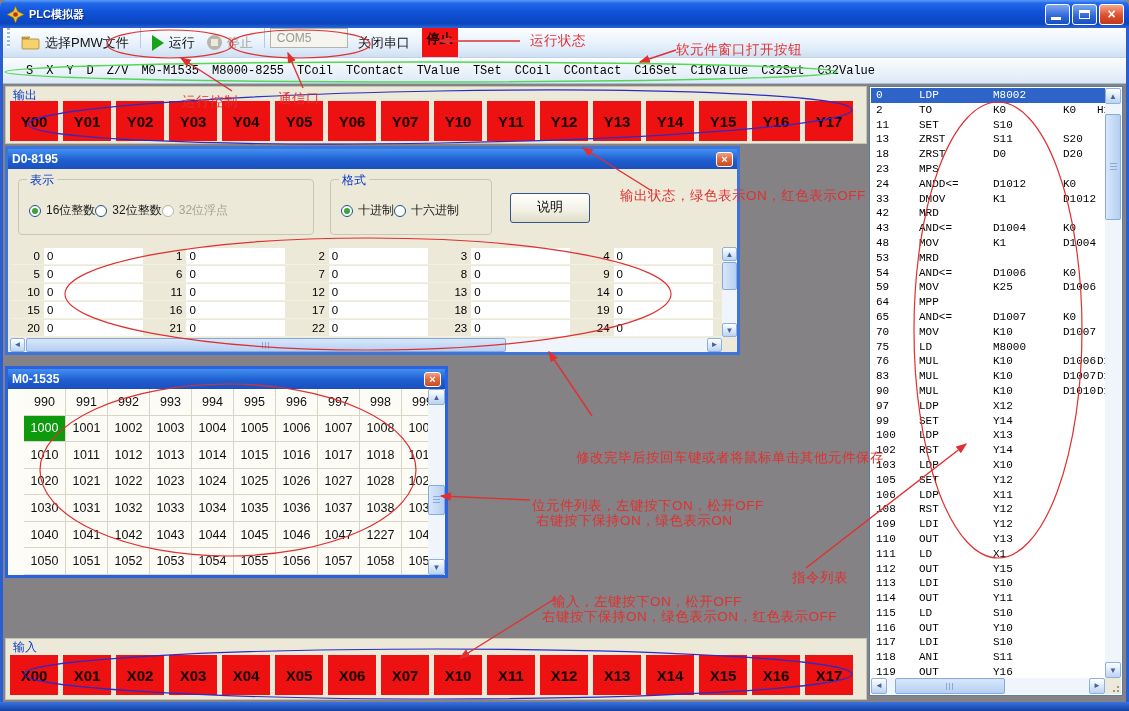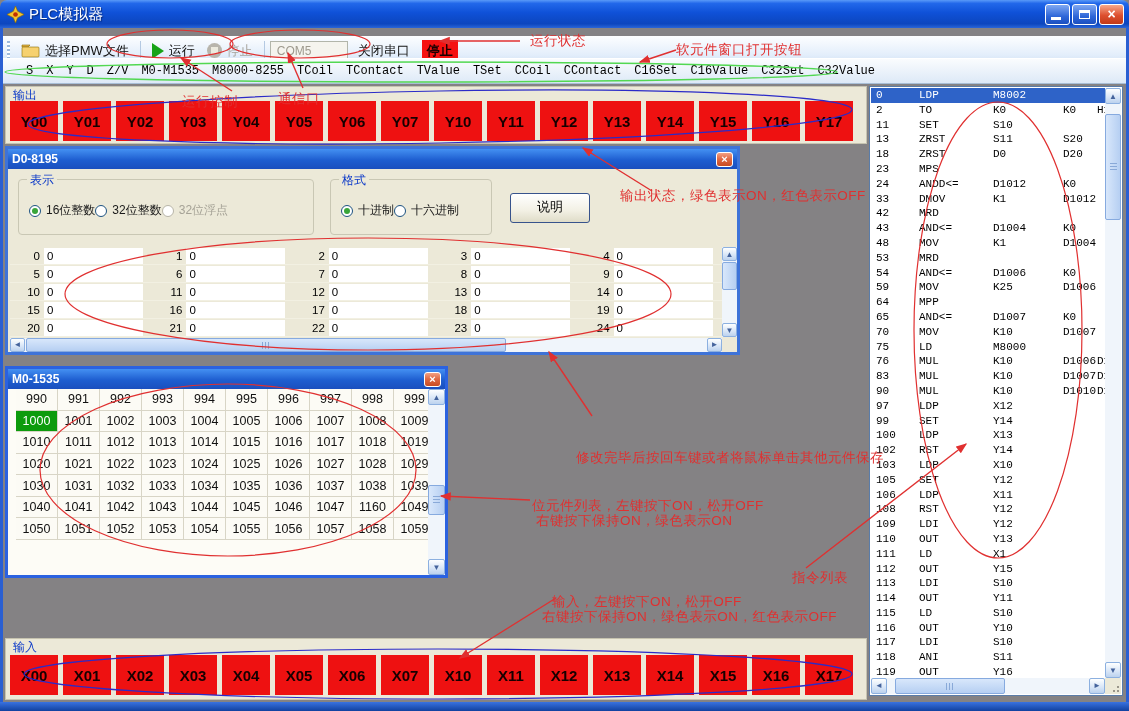--- a/index.html
+++ b/index.html
@@ -4,36 +4,36 @@
 <style>
   html,body{margin:0;padding:0;background:#555;}
   .app{position:relative;width:1129px;height:711px;overflow:hidden;
        font-family:"Liberation Sans","DejaVu Sans",sans-serif;background:#848284;}
 
   
   .titlebar{position:absolute;left:0;top:0;width:1129px;height:28px;
     background:linear-gradient(180deg,#5a9af8 0%,#2268ea 12%,#0f51d8 45%,#0c46be 85%,#2a66d8 100%);
     border-radius:7px 7px 0 0;display:flex;align-items:center;}
   .app-icon{width:17px;height:17px;margin:0 5px 0 7px;}
-  .title-text{color:#fff;font-weight:normal;font-size:15px;text-shadow:1px 1px 1px #0a2a7a;}
+  .title-text{color:#fff;font-weight:bold;font-size:11px;text-shadow:1px 1px 1px #0a2a7a;}
   .win-btn{position:absolute;top:4px;width:25px;height:21px;border:1px solid #fff;border-radius:3px;
     background:linear-gradient(180deg,#7fa8f2,#2e66d8 60%,#1b4fc0);box-sizing:border-box;}
   .win-btn.close{background:linear-gradient(180deg,#f6a88b,#dd4f2e 55%,#c23a18);}
   .wb-min-glyph{position:absolute;left:5px;bottom:4px;width:10px;height:3px;background:#fff;}
   .wb-max-glyph{position:absolute;left:6px;top:5px;width:11px;height:9px;border:1px solid #fff;border-top:3px solid #fff;box-sizing:border-box;}
   .wb-x{color:#fff;font-size:14px;font-weight:bold;text-align:center;line-height:19px;width:100%;display:block;}
   .edge-l,.edge-r{position:absolute;top:28px;height:683px;width:3px;background:#2a5fd2;}
   .edge-l{left:0}.edge-r{right:0}
   .bottom-edge{position:absolute;left:0;top:702px;width:1129px;height:9px;
     background:linear-gradient(180deg,#3a72e0,#11419f);}
 
   
   .toolbar{position:absolute;left:3px;top:28px;width:1123px;height:30px;box-sizing:border-box;
     background:linear-gradient(180deg,#fdfeff,#e3eefb 65%,#cfe0f2);border-bottom:1px solid #bfd4ea;
-    display:flex;align-items:center;font-size:13px;color:#111;margin-top:8px;}
+    display:flex;font-size:13px;color:#111;}
   .tb-grip{width:3px;height:20px;margin:0 5px 0 4px;
     background:repeating-linear-gradient(180deg,#9cb9dc 0 2px,#fff 2px 4px);}
   .tb-btn{display:flex;align-items:center;gap:5px;padding:3px 6px;white-space:nowrap;}
   .tb-sep{width:1px;height:20px;background:#b4c9e2;margin:0 5px;}
   .folder-ic{width:19px;height:14px;}
   .play-ic{width:0;height:0;border-left:12px solid #17a317;border-top:8px solid transparent;border-bottom:8px solid transparent;}
   .tb-btn.disabled{color:#a7a49b;}
   .stop-ic{width:15px;height:15px;border-radius:50%;background:#b8b5ac;position:relative;}
   .stop-ic span{position:absolute;left:4px;top:4px;width:7px;height:7px;background:#eceade;}
   .combo{width:78px;height:20px;background:#f5f4ee;border:1px solid #b2b5aa;box-sizing:border-box;
@@ -81,21 +81,21 @@
   .xp-btn{position:absolute;left:502px;top:24px;width:78px;height:28px;border:1px solid #37538c;border-radius:3px;
     background:linear-gradient(180deg,#ffffff,#f2f0e4 60%,#dfdcc8);font-size:13px;text-align:center;line-height:26px;}
   .d-grid{position:absolute;left:2px;top:78px;width:712px;height:90px;display:grid;
     grid-template-columns:repeat(5,1fr);grid-auto-rows:18px;}
   .dcell{display:flex;align-items:center;border-bottom:1px solid #f2f0e2;}
   .didx{width:30px;text-align:right;font-size:11.5px;padding-right:4px;color:#000;}
   .dval{width:96px;height:16px;background:#fff;font-size:11.5px;line-height:16px;padding-left:3px;color:#000;}
 
   #m-window{left:2px;top:282px;width:443px;height:212px;border-color:#2b62e0;background:#fdfcf6;}
   .m-body{position:relative;width:437px;height:186px;}
-  .m-grid{position:absolute;left:8px;top:0;width:420px;height:151px;display:grid;
+  .m-grid{position:absolute;left:16px;top:0;width:420px;height:186px;display:grid;
     grid-template-columns:repeat(10,1fr);grid-template-rows:repeat(7,1fr);}
   .mcell{border-right:1px solid #d8d5c6;border-bottom:1px solid #d8d5c6;background:#fcfbf5;
     display:flex;align-items:center;justify-content:center;font-size:12.5px;color:#111;}
   .mcell.on{background:#0d9b0d;color:#ffffff;}
 
   
   #inst-panel{position:absolute;left:866px;top:2px;width:254px;height:610px;box-sizing:border-box;
     border:1px solid #5a7ca8;background:#fff;}
   .inst-rows{position:absolute;left:1px;top:1px;right:17px;bottom:17px;overflow:hidden;}
   .irow{display:flex;height:14.8px;line-height:14.8px;white-space:nowrap;overflow:hidden;
@@ -460,21 +460,21 @@
             <div class="mcell">1038</div>
             <div class="mcell">1039</div>
             <div class="mcell">1040</div>
             <div class="mcell">1041</div>
             <div class="mcell">1042</div>
             <div class="mcell">1043</div>
             <div class="mcell">1044</div>
             <div class="mcell">1045</div>
             <div class="mcell">1046</div>
             <div class="mcell">1047</div>
-            <div class="mcell">1160</div>
+            <div class="mcell">1227</div>
             <div class="mcell">1049</div>
             <div class="mcell">1050</div>
             <div class="mcell">1051</div>
             <div class="mcell">1052</div>
             <div class="mcell">1053</div>
             <div class="mcell">1054</div>
             <div class="mcell">1055</div>
             <div class="mcell">1056</div>
             <div class="mcell">1057</div>
             <div class="mcell">1058</div>

